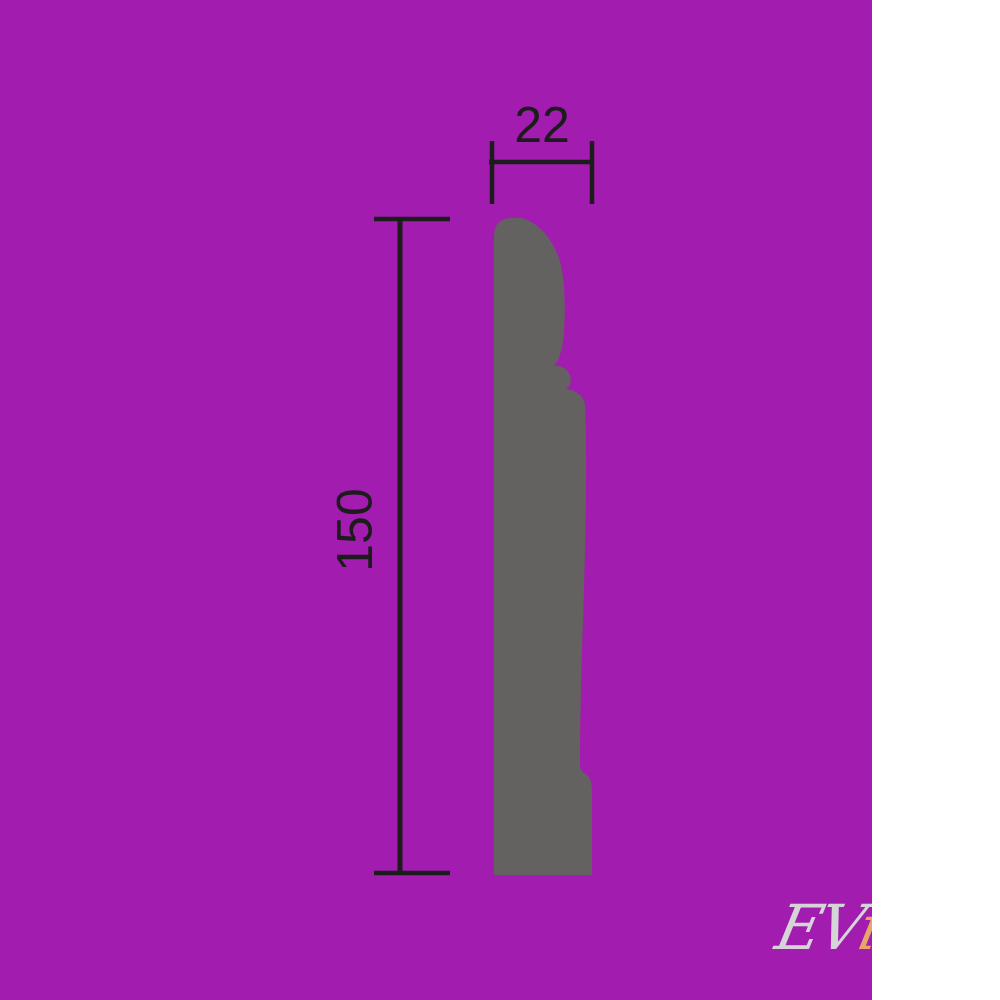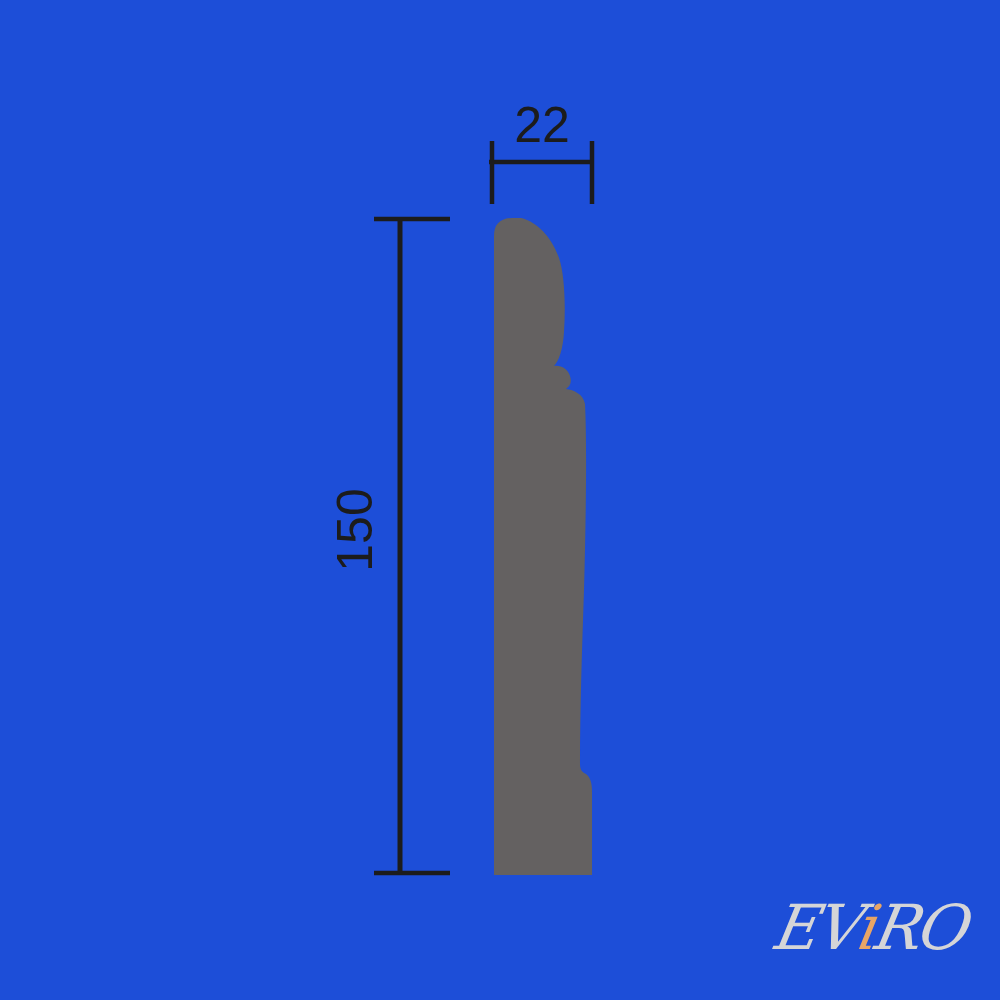--- a/index.html
+++ b/index.html
@@ -2,23 +2,23 @@
 <html><head>
 <meta charset="utf-8">
 <style>
   html, body {
     margin: 0;
     padding: 0;
     background: #ffffff;
   }
   .canvas {
     position: relative;
-    width: 1000px;
+    width: 872px;
     height: 1000px;
-    background: #1d4ed8;
+    background: #a21caf;
     overflow: hidden;
   }
   svg.drawing {
     position: absolute;
     left: 0;
     top: 0;
   }
   .dim-label {
     font-family: "Liberation Sans", "DejaVu Sans", sans-serif;
     font-size: 50px;

